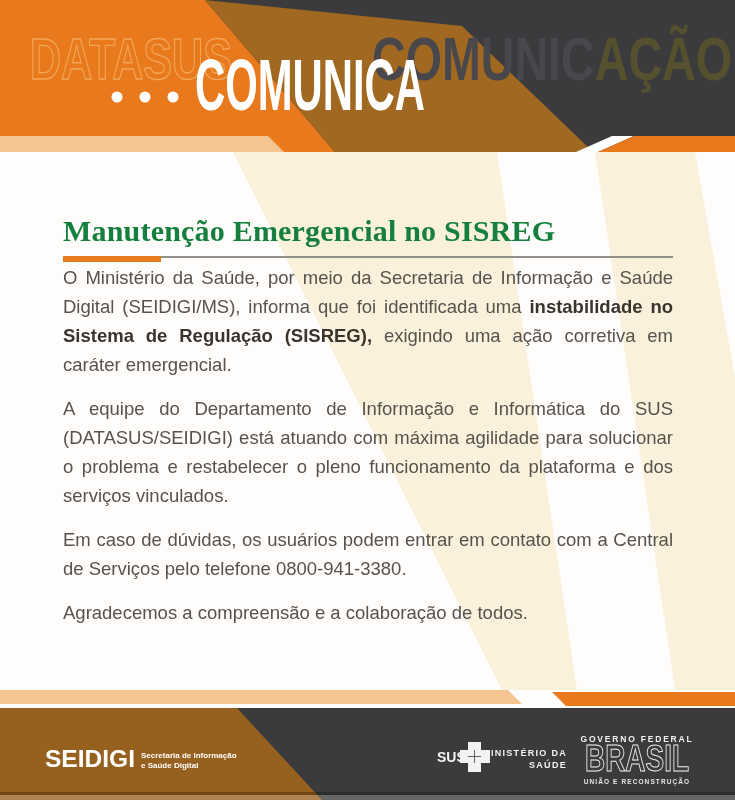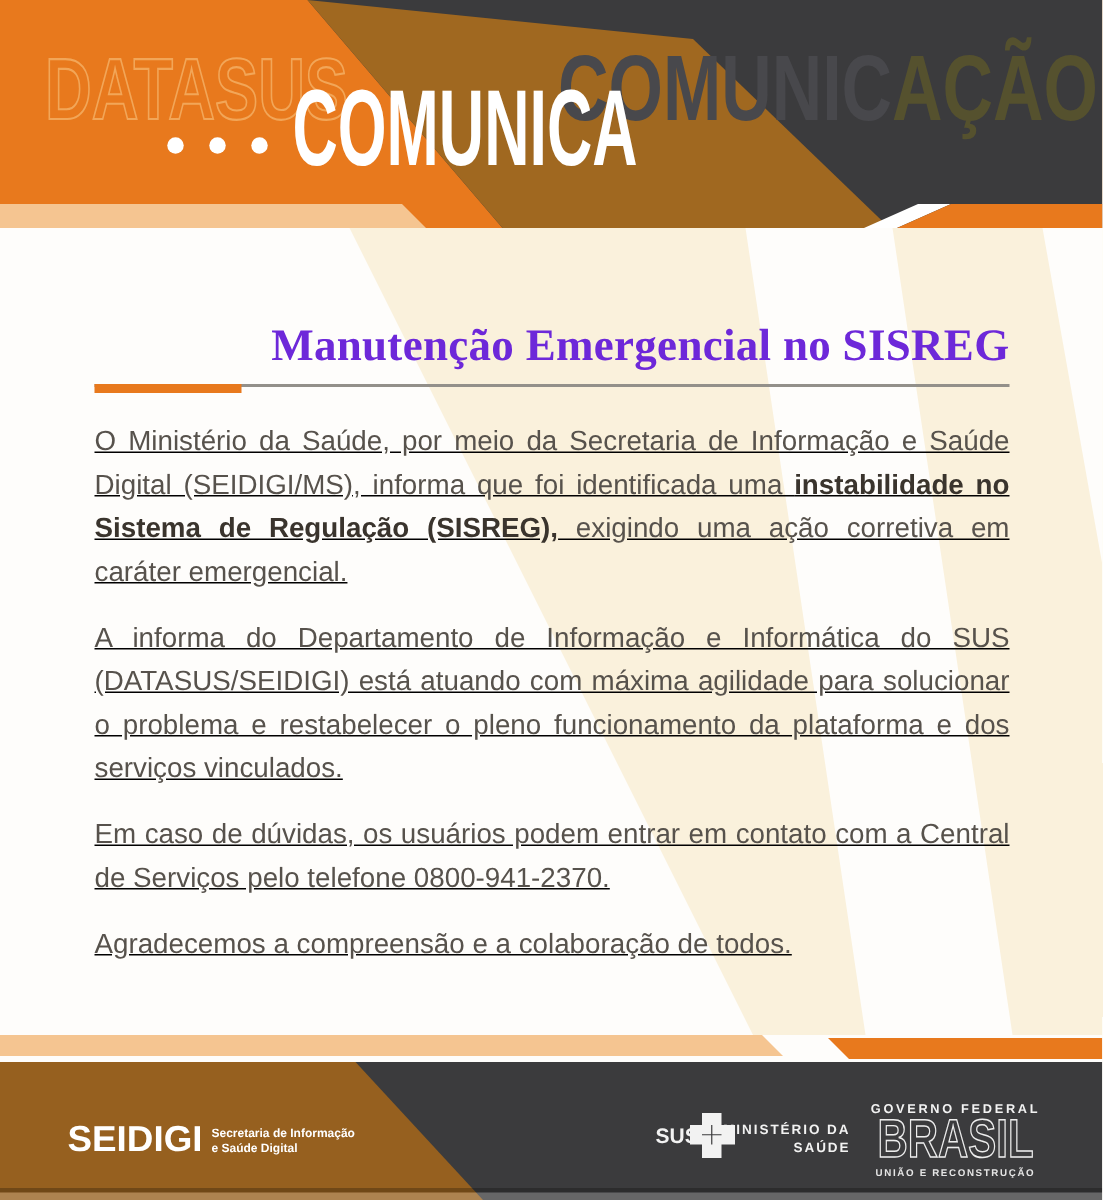--- a/index.html
+++ b/index.html
@@ -10,26 +10,26 @@
   .abs{position:absolute;}
   svg{display:block;}
 
   
   #content{
     position:absolute;left:63px;top:213px;width:610px;
   }
   #page-title{
     font-family:"Liberation Serif",serif;
     font-weight:bold;font-size:30px;line-height:36px;
-    color:#6d28d9;margin:0;letter-spacing:.2px;text-align:right;
+    color:#15803d;margin:0;letter-spacing:.2px;
   }
   #divider{position:relative;height:7px;margin-top:7px;}
   #divider .grayline{position:absolute;left:0;top:0;width:610px;height:0;border-top:2px solid #93908a;}
   #divider .orangebar{position:absolute;left:0;top:0;width:98px;height:6px;background:#e8791d;}
-  #paragraphs{margin-top:16px;text-decoration:underline;}
+  #paragraphs{margin-top:0;}
   #paragraphs p{
     margin:0 0 15px 0;
     font-size:18.5px;line-height:29px;
     color:#57524c;text-align:justify;
   }
   #paragraphs .b{font-weight:bold;color:#3a342d;}
 </style>
 </head>
 <body>
 
@@ -71,22 +71,22 @@
   </svg>
 
   <div id="content">
     <h1 id="page-title">Manutenção Emergencial no SISREG</h1>
     <div id="divider">
       <div class="grayline"></div>
       <div class="orangebar"></div>
     </div>
     <div id="paragraphs">
       <p><span>O Ministério da Saúde, por meio da Secretaria de Informação e Saúde Digital (SEIDIGI/MS), informa que foi identificada uma </span><span class="b">instabilidade no Sistema de Regulação (SISREG),</span><span> exigindo uma ação corretiva em caráter emergencial.</span></p>
-      <p>A informa do Departamento de Informação e Informática do SUS (DATASUS/SEIDIGI) está atuando com máxima agilidade para solucionar o problema e restabelecer o pleno funcionamento da plataforma e dos serviços vinculados.</p>
-      <p>Em caso de dúvidas, os usuários podem entrar em contato com a Central de Serviços pelo telefone 0800-941-2370.</p>
+      <p>A equipe do Departamento de Informação e Informática do SUS (DATASUS/SEIDIGI) está atuando com máxima agilidade para solucionar o problema e restabelecer o pleno funcionamento da plataforma e dos serviços vinculados.</p>
+      <p>Em caso de dúvidas, os usuários podem entrar em contato com a Central de Serviços pelo telefone 0800-941-3380.</p>
       <p>Agradecemos a compreensão e a colaboração de todos.</p>
     </div>
   </div>
 
   <svg class="abs" style="left:0;top:690px" width="735" height="110" viewBox="0 0 735 110">
 
     <rect x="0" y="0" width="735" height="18" fill="#fefdfb"></rect>
     <polygon points="0,0 508,0 522,14 0,14" fill="#f5c591"></polygon>
     <polygon points="552,2 735,2 735,16 566,16" fill="#e8791d"></polygon>
 

